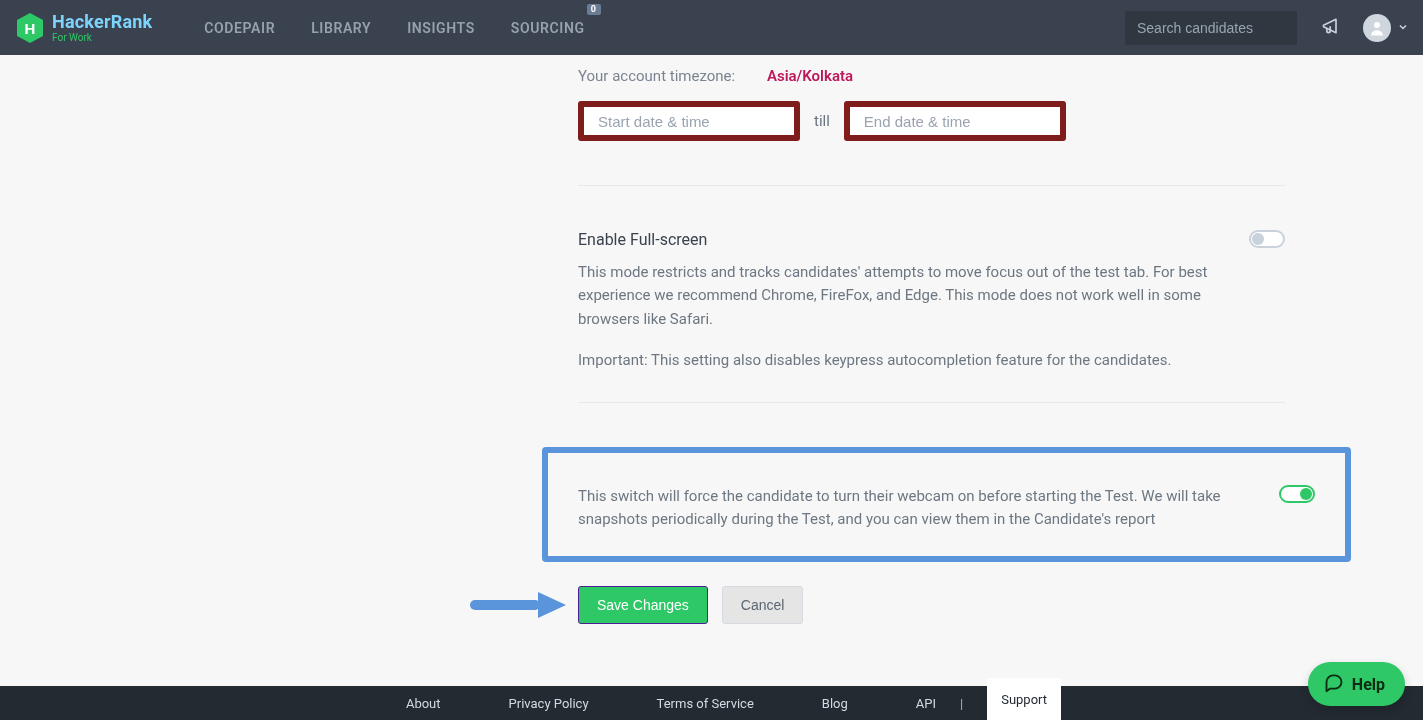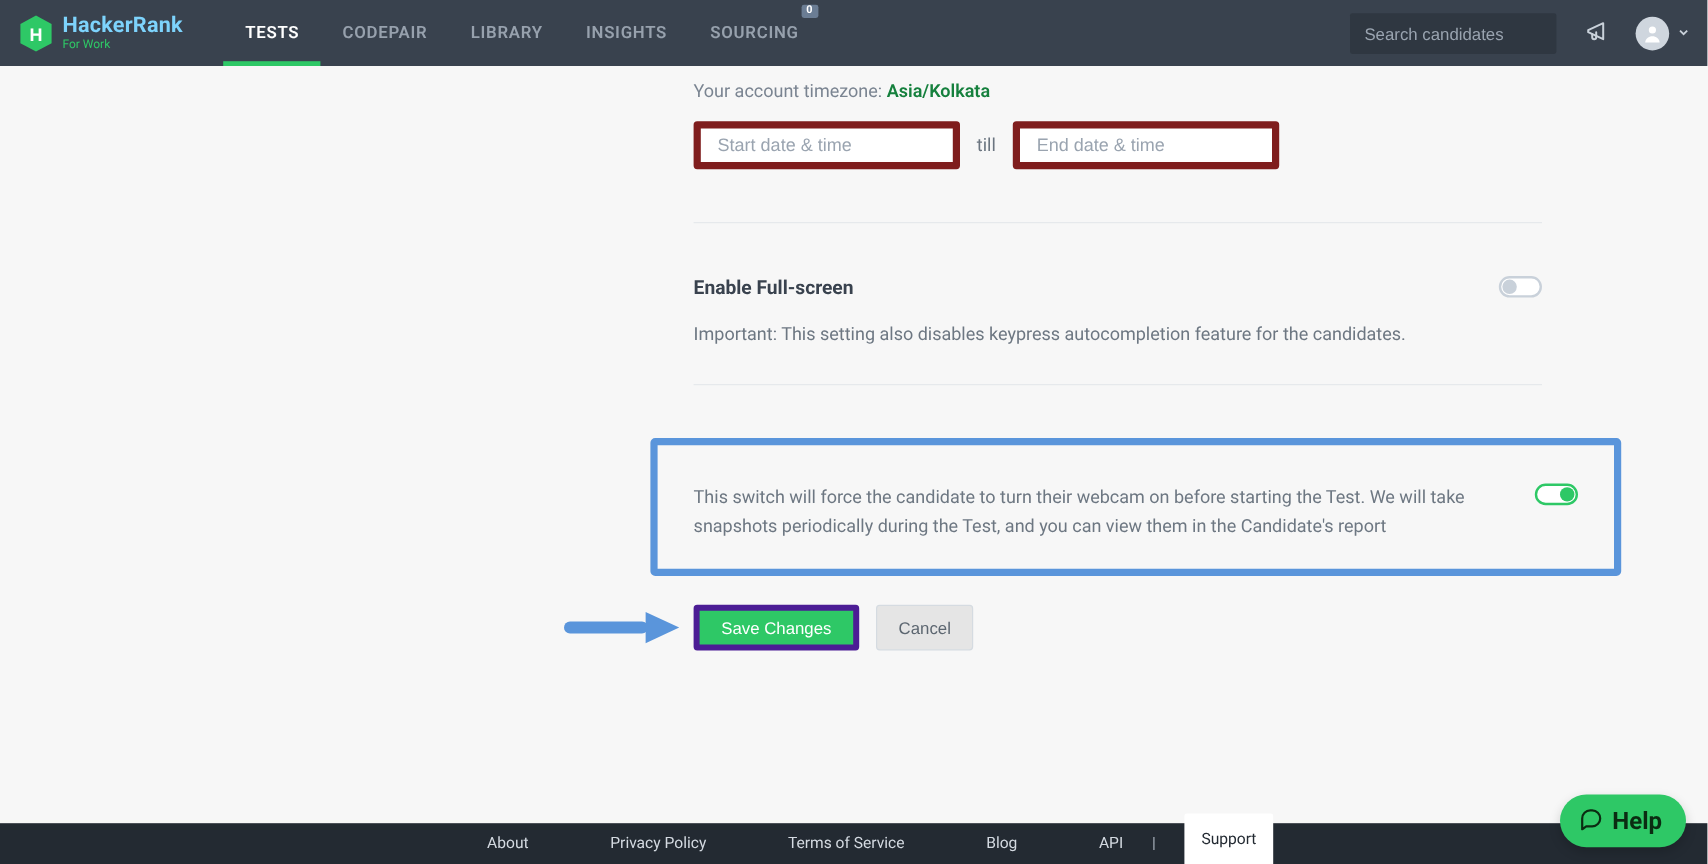--- a/index.html
+++ b/index.html
@@ -103,40 +103,40 @@
     background: #f7f7f7;
     display: flex;
     justify-content: center;
   }
   .content {
     width: 717px;
     margin-left: 450px;
     padding-top: 12px;
   }
   .tz-line { color: #7a8491; font-size: 15px; margin: 0 0 16px 0; }
-  .tz-val  { color: #15803d; font-weight: 600; }
+  .tz-val  { color: #be185d; font-weight: 600; margin-left: 28px; }
 
   .dates { display: flex; align-items: center; gap: 14px; margin-bottom: 44px; }
   .date-input {
     width: 222px;
     height: 40px;
     border: 6px solid #7f1d1d;
     border-radius: 3px;
     background: #fff;
     padding: 0 14px;
     font-size: 15px;
     color: #39424e;
   }
   .date-input::placeholder { color: #9aa4b0; }
   .till { color: #6b7580; font-size: 15px; }
 
   .divider { border: none; border-top: 1px solid #e6e9ec; margin: 0 0 44px 0; width: 707px; }
 
   .setting { position: relative; padding-right: 60px; width: 707px; margin-bottom: 30px; }
-  .setting-title { font-size: 16px; font-weight: 700; color: #39424e; margin-bottom: 12px; }
+  .setting-title { font-size: 16px; font-weight: 400; color: #39424e; margin-bottom: 12px; }
   .setting-desc  { font-size: 15px; color: #6d7782; line-height: 1.55; max-width: 650px; }
   .setting-desc.important { margin-top: 18px; }
 
   .toggle {
     position: absolute;
     top: 0;
     right: 0;
     width: 36px;
     height: 18px;
     border-radius: 10px;
@@ -194,21 +194,21 @@
   }
   .btn {
     height: 38px;
     padding: 0 18px;
     border-radius: 3px;
     font-size: 14px;
     cursor: pointer;
     display: inline-flex;
     align-items: center;
   }
-  .btn-primary { background: #2ec866; color: #fff; border: 5px solid #4c1d95; }
+  .btn-primary { background: #2ec866; color: #fff; border: 1px solid #4c1d95; }
   .btn-secondary { background: #e5e5e5; color: #5c6670; border: 1px solid #d5dbe1; }
 
   
   .footer {
     flex-shrink: 0;
     background: #232a32;
     height: 34px;
     display: flex;
     align-items: center;
     justify-content: center;
@@ -239,43 +239,40 @@
     font-weight: 700;
     height: 44px;
     border-radius: 22px;
     padding: 0 20px 0 16px;
     display: flex;
     align-items: center;
     gap: 8px;
     cursor: pointer;
     box-shadow: 0 4px 10px rgba(0,0,0,0.18);
   }
-  .help-widget span { color: #0b2c12; font-size: 20px; }
+  .help-widget span { color: #0b2c12; font-size: 16px; }
 </style>
 </head>
 <body>
 
 <header class="topbar">
   <div class="brand">
     <div class="brand-hex">
       <svg width="28" height="32" viewBox="0 0 28 32">
         <polygon points="14,1 27,8 27,24 14,31 1,24 1,8" fill="#2ec866"></polygon>
         <text x="14" y="22" font-family="Arial" font-size="15" font-weight="900" fill="#fff" text-anchor="middle">H</text>
       </svg>
     </div>
     <div class="brand-text">
       <span class="brand-name">HackerRank</span>
       <span class="brand-sub">For Work</span>
     </div>
   </div>
 
   <nav class="nav">
-    <div class="nav-item active">
-      <span>TESTS</span>
-    </div>
     <div class="nav-item">
       <span>CODEPAIR</span>
     </div>
     <div class="nav-item">
       <span>LIBRARY</span>
     </div>
     <div class="nav-item">
       <span>INSIGHTS</span>
     </div>
     <div class="nav-item">
@@ -319,20 +316,21 @@
       <input class="date-input" placeholder="Start date &amp; time" style="">
       <span class="till">till</span>
       <input class="date-input" placeholder="End date &amp; time" style="">
     </div>
 
     <hr class="divider">
 
     <div class="setting">
       <div class="setting-title">Enable Full-screen</div>
       <div class="toggle off"></div>
+      <p class="setting-desc">This mode restricts and tracks candidates' attempts to move focus out of the test tab. For best experience we recommend Chrome, FireFox, and Edge. This mode does not work well in some browsers like Safari.</p>
       <p class="setting-desc important">Important: This setting also disables keypress autocompletion feature for the candidates.</p>
     </div>
 
     <hr class="divider" style="margin-top:14px;">
 
     <div class="highlight-frame">
       <div class="setting">
         <div class="toggle on"></div>
         <p class="setting-desc">This switch will force the candidate to turn their webcam on before starting the Test. We will take snapshots periodically during the Test, and you can view them in the Candidate's report</p>
       </div>

